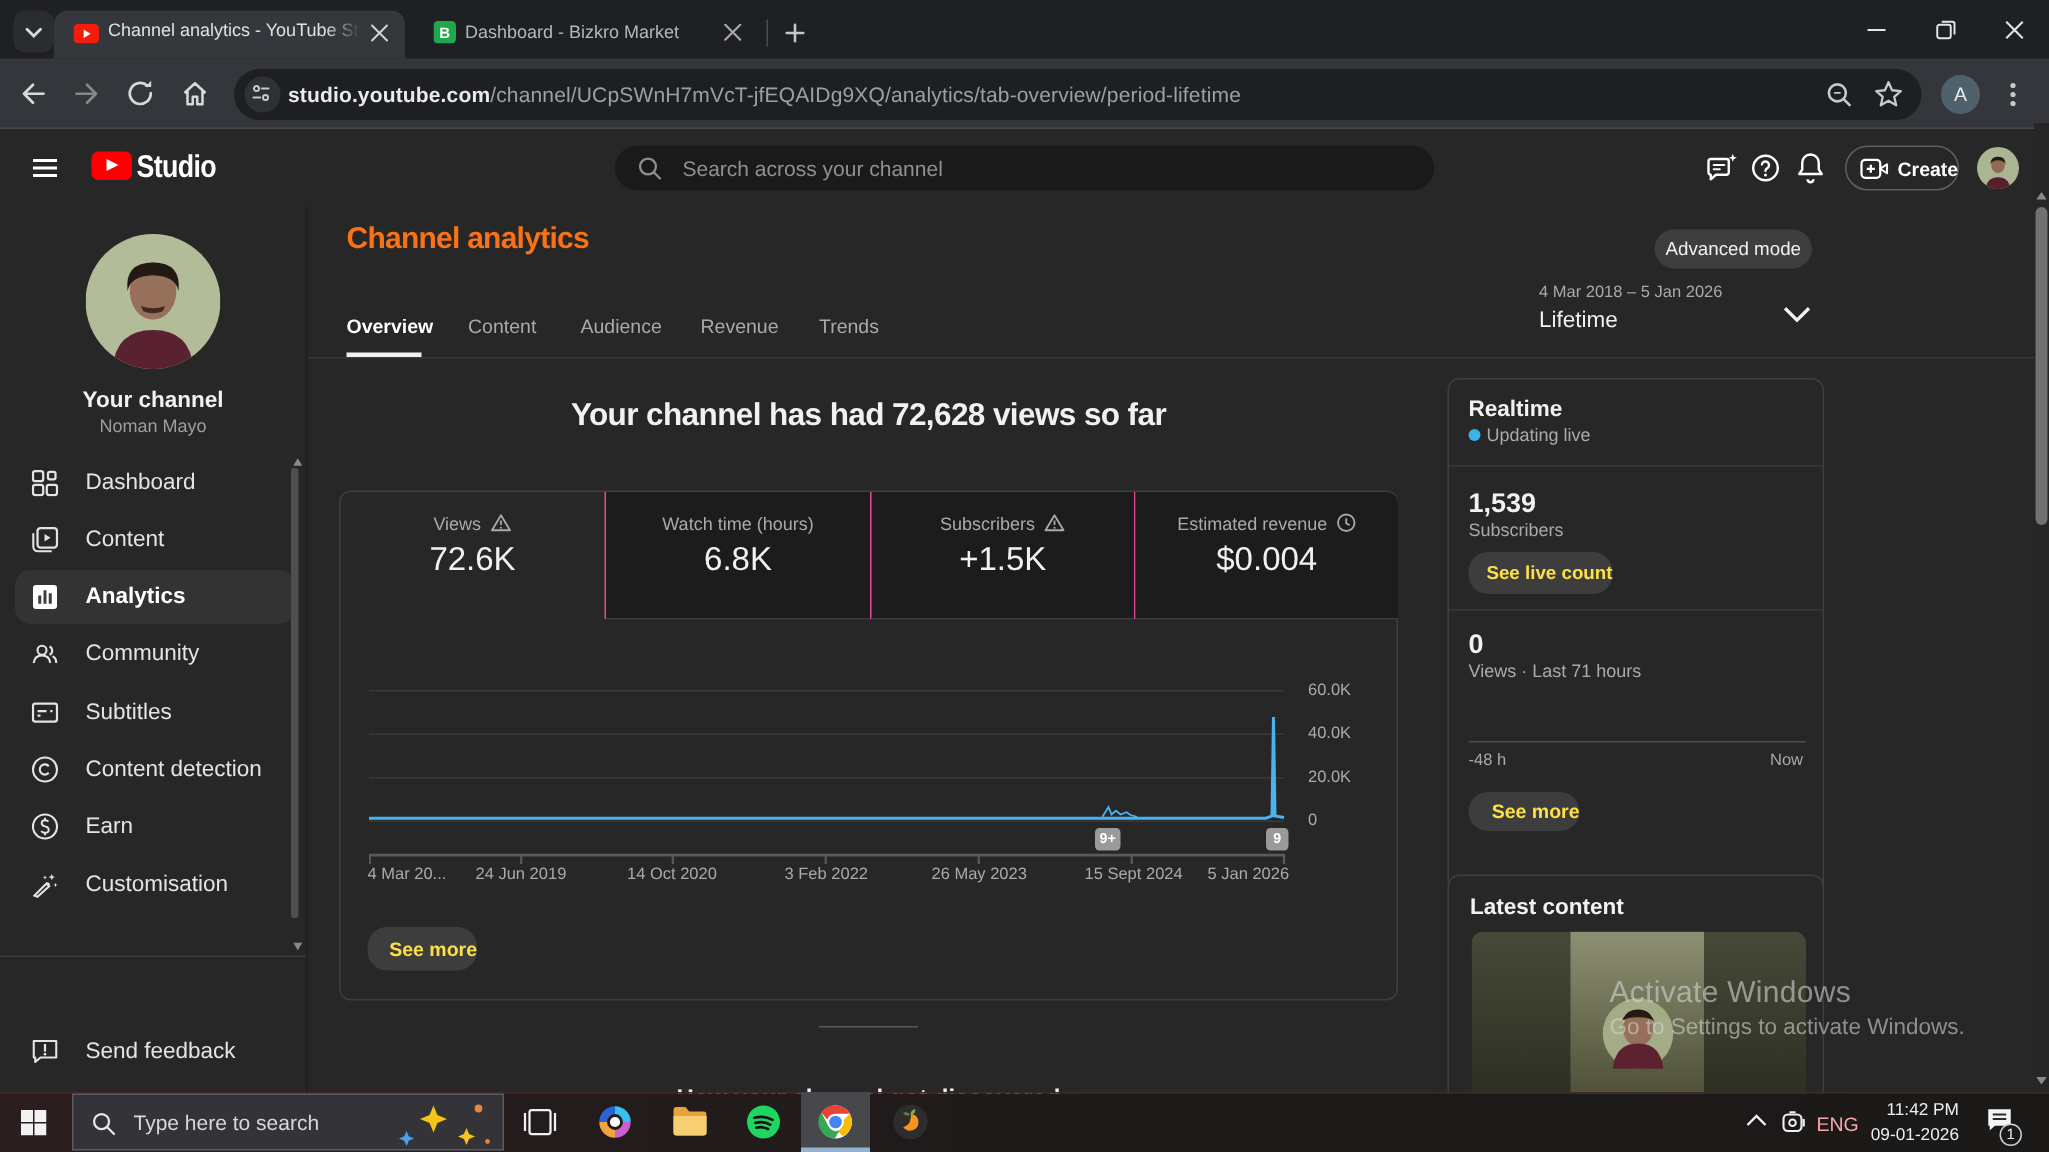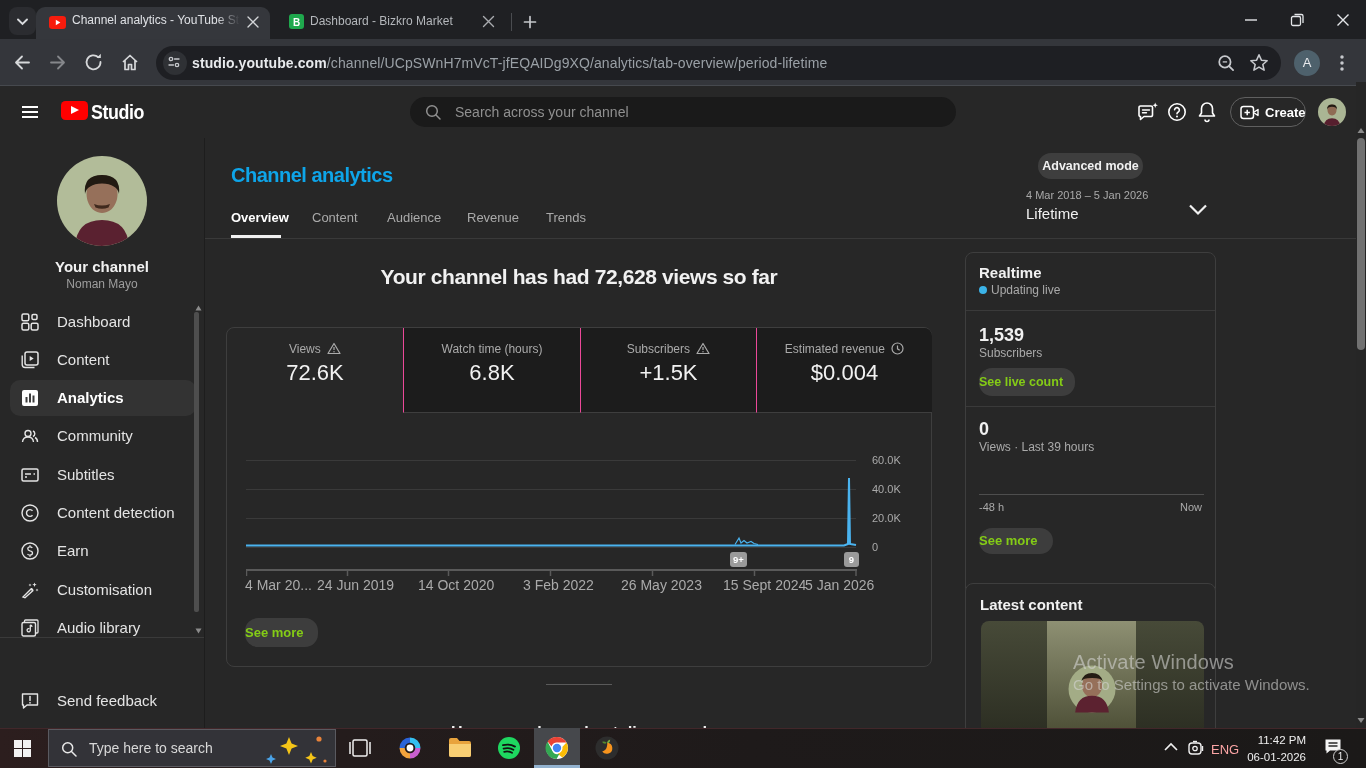--- a/index.html
+++ b/index.html
@@ -36,37 +36,37 @@
 #yourchannel{position:absolute;left:0;top:258px;width:204px;text-align:center;font-size:15px;font-weight:bold;color:#f1f1f1}
 #chname{position:absolute;left:0;top:277px;width:204px;text-align:center;font-size:12px;color:#9e9e9e}
 .mi{position:absolute;left:0;width:204px;height:38px}
 .mi .ic{position:absolute;left:21px;top:10px;width:18px;height:18px}
 .mi .tx{position:absolute;left:57px;top:10px;font-size:15px;color:#e4e4e4}
 .mi.sel{background:transparent}
 .mi.sel .tx{font-weight:bold;color:#fff}
 #sbscroll{position:absolute;left:194px;top:312px;width:5px;height:300px;background:#4e4e4e;border-radius:2px}
 #sbdivider{position:absolute;left:0;top:637px;width:204px;height:1px;background:#3a3a3a}
 
-#pagetitle{position:absolute;left:231px;top:164px;letter-spacing:-0.5px;font-size:20px;font-weight:bold;color:#0ea5e9}
-#advmode{position:absolute;left:1038px;top:153px;width:105px;height:26px;border-radius:13px;background:#3e3e3e;text-align:center;font-size:12.5px;font-weight:bold;color:#f1f1f1;line-height:26px}
+#pagetitle{position:absolute;left:231px;top:148px;letter-spacing:-0.5px;font-size:20px;font-weight:bold;color:#f97316}
+#advmode{position:absolute;left:1103px;top:153px;width:105px;height:26px;border-radius:13px;background:#3e3e3e;text-align:center;font-size:12.5px;font-weight:normal;color:#f1f1f1;line-height:26px}
 #daterange{position:absolute;left:1026px;top:189px;font-size:11px;color:#aaa}
 #lifetime{position:absolute;left:1026px;top:205px;font-size:15px;color:#f1f1f1}
 .anatab{position:absolute;top:210px;font-size:13px;color:#aaa}
 #tabbarline{position:absolute;left:205px;top:238px;width:1151px;height:1px;background:#393939}
 #ovl{position:absolute;left:231px;top:235px;width:50px;height:3px;background:#f1f1f1}
 #headline{position:absolute;left:226px;top:265px;width:706px;text-align:center;font-size:21px;font-weight:bold;color:#f1f1f1;letter-spacing:-0.4px}
 #maincard{position:absolute;left:226px;top:327px;width:706px;height:340px;border:1px solid #3e3e3e;border-radius:8px;background:#272727}
 .stattab{position:absolute;top:0;height:85px;background:#1c1c1c;border-bottom:1px solid #3e3e3e;border-left:1px solid #ec4899}
 .stattab .lb{position:absolute;top:14px;width:100%;text-align:center;font-size:12px;color:#aaa}
 .stattab .vl{position:absolute;top:32px;width:100%;text-align:center;font-size:22px;color:#f1f1f1}
 .gridline{position:absolute;height:1px;background:#3a3a3a}
 .ylab{position:absolute;left:645px;font-size:11px;color:#aaa}
-.xlab{position:absolute;top:249px;font-size:14px;color:#aaa;white-space:nowrap}
+.xlab{position:absolute;top:249px;font-size:11px;color:#aaa;white-space:nowrap}
 .badge{position:absolute;top:224px;height:15px;border-radius:3px;background:#9a9a9a;color:#fff;font-size:9.5px;font-weight:bold;text-align:center;line-height:15px}
-.pillbtn{position:absolute;border-radius:13px;background:#3d3d3d;color:#84cc16;font-size:13px;font-weight:bold;text-align:left}
+.pillbtn{position:absolute;border-radius:13px;background:#3d3d3d;color:#fde047;font-size:13px;font-weight:bold;text-align:right}
 #middiv{position:absolute;left:546px;top:684px;width:66px;height:1px;background:#5a5a5a}
 #partialtext{position:absolute;left:226px;top:724px;width:706px;text-align:center;font-size:16px;font-weight:bold;color:#f1f1f1}
 
 #rtcard{position:absolute;left:965px;top:252px;width:251px;height:344px;border:1px solid #3e3e3e;border-radius:8px;background:#272727}
 #latestcard{position:absolute;left:965px;top:583px;width:251px;height:200px;border:1px solid #3e3e3e;border-radius:8px;background:#272727}
 .carddiv{position:absolute;left:0;width:100%;height:1px;background:#3a3a3a}
 
 #wm1{position:absolute;left:1073px;top:651px;font-size:20px;color:rgba(212,212,210,0.6);letter-spacing:0.2px}
 #wm2{position:absolute;left:1073px;top:676px;font-size:15px;color:rgba(212,212,210,0.6)}
 
@@ -271,29 +271,20 @@
       <span class="tx">Earn</span>
     </div>
 <div class="mi" style="top:571px">
       <svg class="ic" viewBox="0 0 18 18">
         <path d="M2 16 L10 8 l1.8 1.8 L4 16.8 Z M10.5 7.5 l1.5 1.5" fill="none" stroke="#e4e4e4" stroke-width="1.4"></path>
         <path d="M13.5 1.5 l0.6 1.6 1.6 0.6 -1.6 0.6 -0.6 1.6 -0.6 -1.6 -1.6 -0.6 1.6 -0.6 Z" fill="#e4e4e4"></path>
         <path d="M16 7.5 l0.4 1.1 1.1 0.4 -1.1 0.4 -0.4 1.1 -0.4 -1.1 -1.1 -0.4 1.1 -0.4 Z" fill="#e4e4e4"></path>
         <path d="M9 2.5 l0.4 1.1 1.1 0.4 -1.1 0.4 -0.4 1.1 -0.4 -1.1 -1.1 -0.4 1.1 -0.4 Z" fill="#e4e4e4"></path>
       </svg>
       <span class="tx">Customisation</span>
-    </div>
-<div class="mi" style="top:609px">
-      <svg class="ic" viewBox="0 0 18 18">
-        <path d="M3.5 3.5 V2 a1 1 0 0 1 1-1 H16 a1 1 0 0 1 1 1 V13 a1 1 0 0 1 -1 1 h-1.5" fill="none" stroke="#e4e4e4" stroke-width="1.3"></path>
-        <rect x="1" y="3.5" width="13.5" height="13.5" rx="1.5" fill="none" stroke="#e4e4e4" stroke-width="1.4"></rect>
-        <path d="M9.3 6 v5.2 a1.6 1.6 0 1 1 -1-1.5" fill="none" stroke="#e4e4e4" stroke-width="1.3"></path>
-        <path d="M9.3 6 q1.5 0.3 1.8 1.8" fill="none" stroke="#e4e4e4" stroke-width="1.3"></path>
-      </svg>
-      <span class="tx">Audio library</span>
     </div>
 <div class="mi" style="top:682px">
       <svg class="ic" viewBox="0 0 18 18">
         <path d="M1.5 2 H16.5 V13 H6 L2.5 16 V13 H1.5 Z" fill="none" stroke="#e4e4e4" stroke-width="1.4" stroke-linejoin="round"></path>
         <path d="M9 4.5 V8.5" stroke="#e4e4e4" stroke-width="1.5" stroke-linecap="round"></path>
         <circle cx="9" cy="10.8" r="0.9" fill="#e4e4e4"></circle>
       </svg>
       <span class="tx">Send feedback</span>
     </div>
 <div id="sbscroll"></div>
@@ -384,21 +375,21 @@
 <div id="rtcard">
   <div style="position:absolute;left:13px;top:11px;font-size:15px;font-weight:bold;color:#f1f1f1">Realtime</div>
   <div style="position:absolute;left:13px;top:33px;width:8px;height:8px;border-radius:4px;background:#3bb3e8"></div>
   <div style="position:absolute;left:25px;top:30px;font-size:12px;color:#aaa">Updating live</div>
   <div class="carddiv" style="top:57px"></div>
   <div style="position:absolute;left:13px;top:72px;font-size:18px;font-weight:bold;color:#f1f1f1">1,539</div>
   <div style="position:absolute;left:13px;top:93px;font-size:12px;color:#aaa">Subscribers</div>
   <div class="pillbtn" style="left:13px;top:115px;width:96px;height:28px;line-height:28px;font-size:12.5px">See live count</div>
   <div class="carddiv" style="top:153px"></div>
   <div style="position:absolute;left:13px;top:166px;font-size:18px;font-weight:bold;color:#f1f1f1">0</div>
-  <div style="position:absolute;left:13px;top:187px;font-size:12px;color:#aaa">Views · Last 39 hours</div>
+  <div style="position:absolute;left:13px;top:187px;font-size:12px;color:#aaa">Views · Last 71 hours</div>
   <div style="position:absolute;left:13px;top:241px;width:225px;height:1px;background:#4e4e4e"></div>
   <div style="position:absolute;left:13px;top:248px;font-size:11px;color:#aaa">-48 h</div>
   <div style="position:absolute;right:13px;top:248px;font-size:11px;color:#aaa">Now</div>
   <div class="pillbtn" style="left:13px;top:275px;width:74px;height:26px;line-height:26px">See more</div>
 </div>
 
 <div id="latestcard">
   <div style="position:absolute;left:14px;top:12px;font-size:15px;font-weight:bold;color:#f1f1f1">Latest content</div>
   <div style="position:absolute;left:15px;top:37px;width:223px;height:125px;border-radius:8px;overflow:hidden">
     <svg width="223" height="125" viewBox="0 0 223 125">
@@ -496,19 +487,19 @@
       <path d="M2 8 L8 2 L14 8" fill="none" stroke="#f0f0f0" stroke-width="1.6"></path>
     </svg>
 <svg style="position:absolute;left:1188px;top:740px" width="17" height="17" viewBox="0 0 17 17">
       <rect x="1" y="3" width="12" height="11" rx="3" fill="none" stroke="#f0f0f0" stroke-width="1.4"></rect>
       <circle cx="7" cy="8.5" r="2.2" fill="none" stroke="#f0f0f0" stroke-width="1.3"></circle>
       <path d="M14.5 6 v5" stroke="#f0f0f0" stroke-width="1.4"></path>
       <path d="M5 1.5 h4" stroke="#f0f0f0" stroke-width="1.4"></path>
     </svg>
 <div id="engtxt">ENG</div>
 <div id="clock1">11:42 PM</div>
-<div id="clock2">06-01-2026</div>
+<div id="clock2">09-01-2026</div>
 <svg style="position:absolute;left:1324px;top:738px" width="18" height="17" viewBox="0 0 18 17">
       <path d="M1.5 1.5 H16.5 V12.5 H6 L2.5 15.5 V12.5 H1.5 Z" fill="#f5f5f5"></path>
       <path d="M4.5 5 H13.5 M4.5 8 H13.5" stroke="#2a2a2a" stroke-width="1.3"></path>
     </svg>
 <div style="position:absolute;left:1333px;top:749px;width:15px;height:15px;border-radius:50%;border:1px solid #cfcfcf;background:#1b1918;color:#efefef;font-size:10px;text-align:center;line-height:14px">1</div>
 </div>
 
 </body></html>

